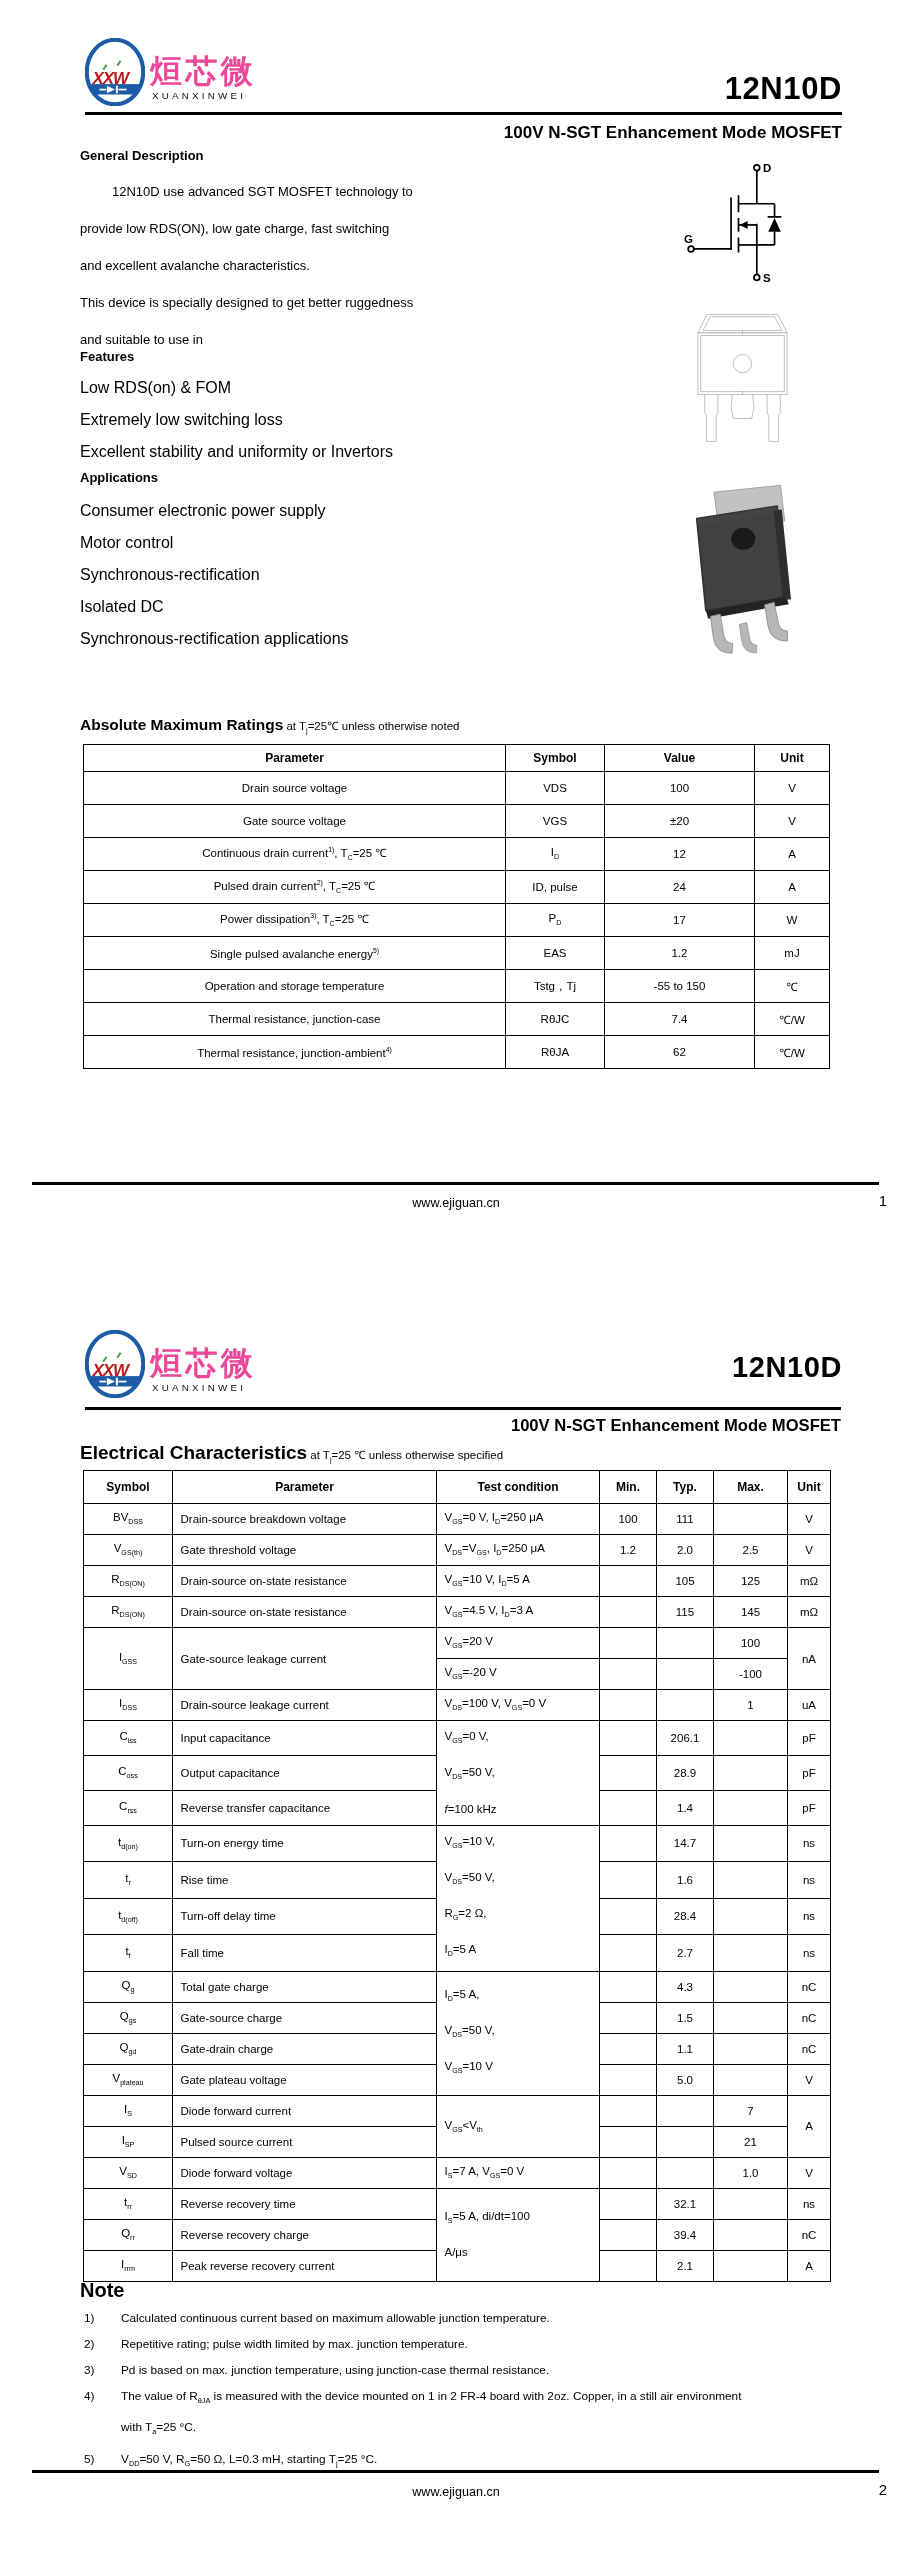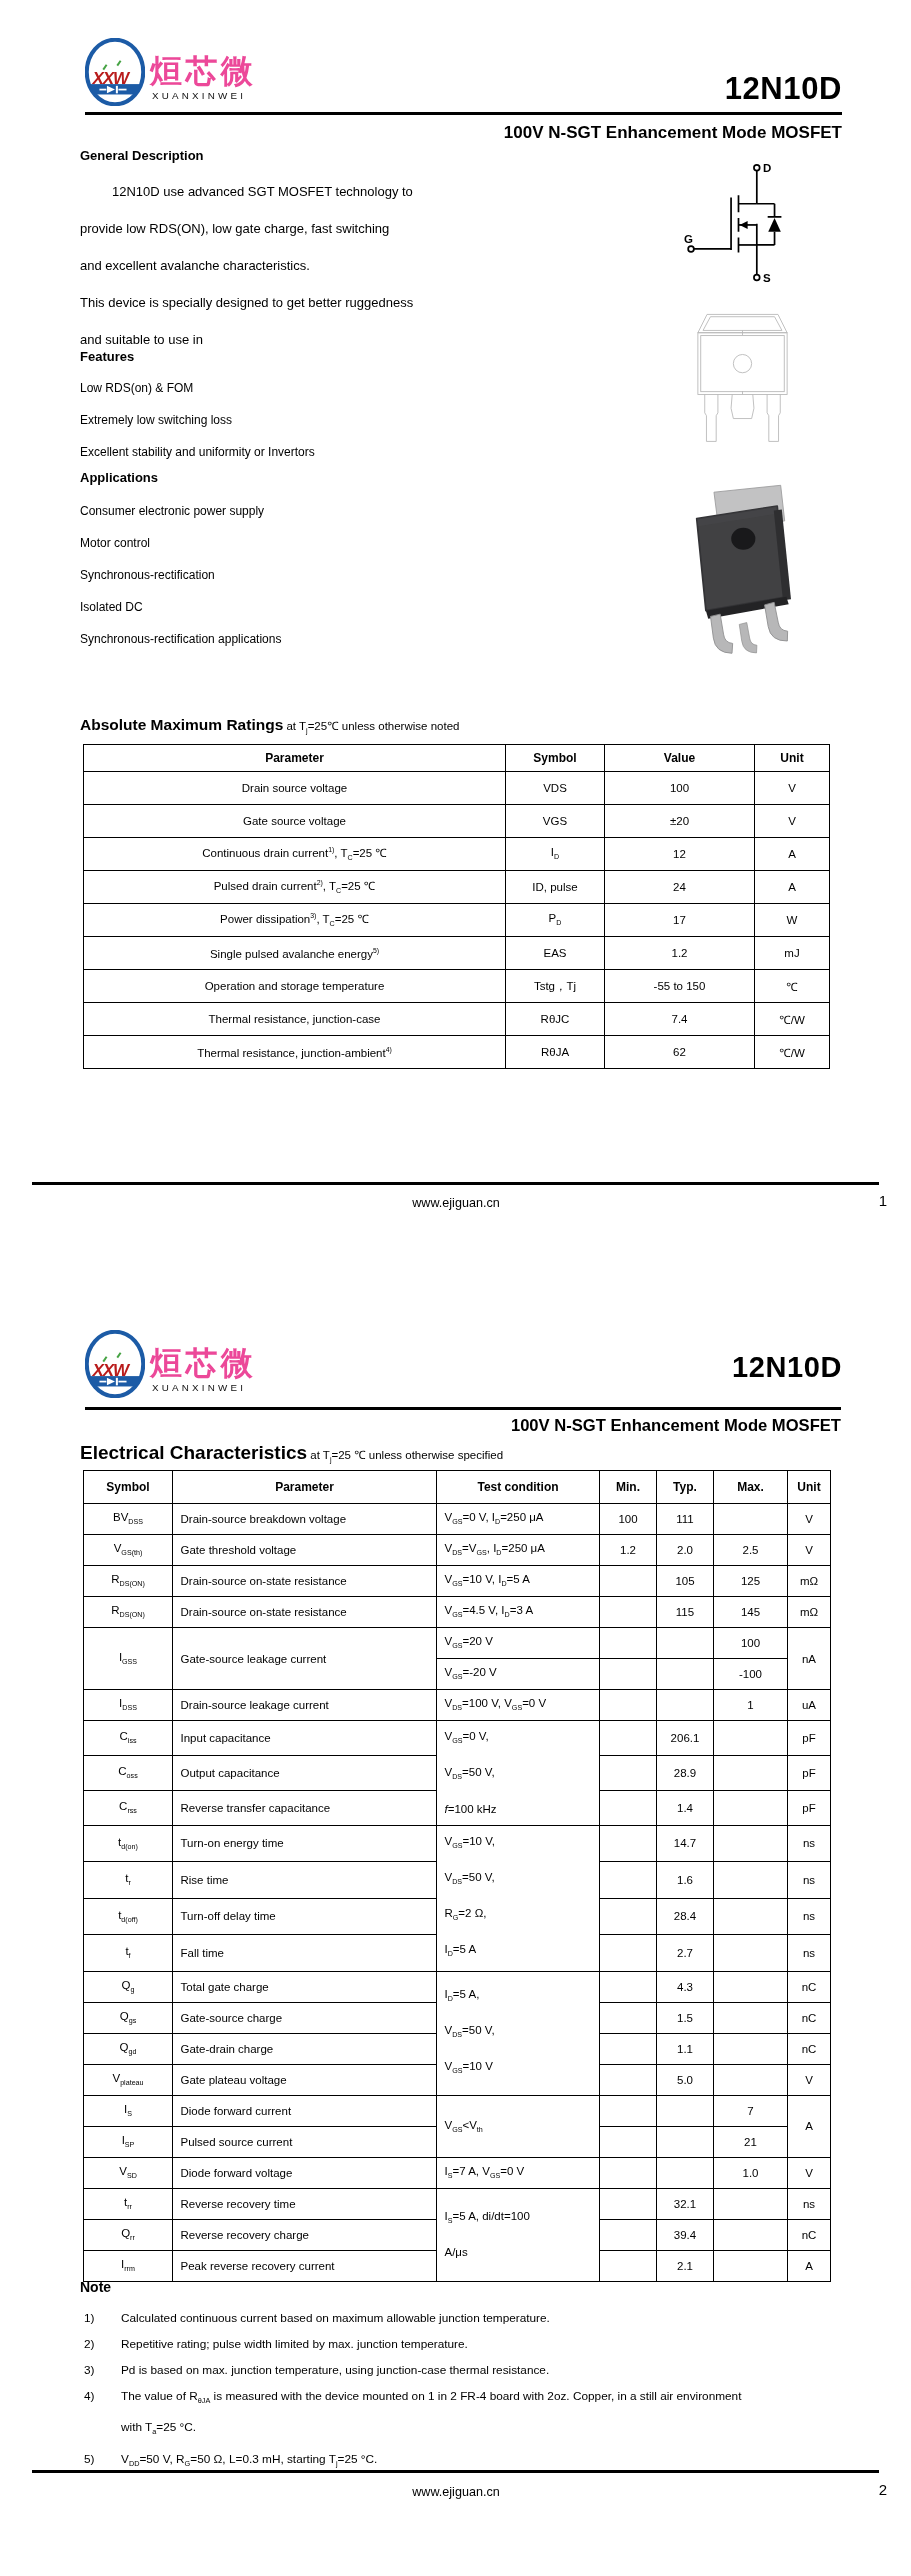--- a/index.html
+++ b/index.html
@@ -15,21 +15,21 @@
   .logo-cn { position:absolute; left:65px; top:11.5px; font-size:32px; font-weight:bold; color:#ec4899;
              letter-spacing:3.4px; font-family:"DejaVu Sans", sans-serif; white-space:nowrap; }
   .logo-latin { position:absolute; left:67px; top:52px; font-size:9.8px; color:#111; letter-spacing:3.2px; white-space:nowrap; }
   
   .doc-title { font-weight:bold; text-align:right; line-height:1.05; letter-spacing:0.6px; }
   .rule { background:#000; }
   .doc-subtitle { font-weight:bold; text-align:right; }
   .sec-h { font-weight:bold; font-size:13px; }
   .body-lines .li { height:37px; line-height:37px; font-size:13px; white-space:nowrap; }
   .body-lines .li:first-child { text-indent:32px; }
-  .list56 .li { height:32px; line-height:32px; font-size:12px; white-space:nowrap; }
+  .list56 .li { height:32px; line-height:32px; font-size:16px; white-space:nowrap; }
   .tbl-h .h1 { font-weight:bold; font-size:15.5px; }
   .tbl-h .h2 { font-size:11.5px; }
   
   table.dtable { border-collapse:collapse; table-layout:fixed; border:1.7px solid #000; background:#fff; }
   .dtable th, .dtable td { border:1.1px solid #000; text-align:center; vertical-align:middle;
                            font-size:11.5px; padding:0; overflow:hidden; }
   .dtable th { font-weight:bold; font-size:12px; }
   .amr th { height:26px; }
   .amr td { height:32px; }
   .ec th { height:32px; }
@@ -485,21 +485,21 @@
           <td>I<sub>rrm</sub></td>
           <td class="al">Peak reverse recovery current</td>
           <td></td>
           <td>2.1</td>
           <td></td>
           <td>A</td>
         </tr>
       </tbody>
   </table>
 
-  <div class="abs" style="left:80px; top:2279px; font-size:14px; font-weight:bold;">Note</div>
+  <div class="abs" style="left:80px; top:2279px; font-size:20px; font-weight:bold;">Note</div>
   <div class="abs notes" style="left:84px; top:2305px; width:677px;">
       <div class="li"><span class="note-num">1)</span>Calculated continuous current based on maximum allowable junction temperature.</div>
       <div class="li"><span class="note-num">2)</span>Repetitive rating; pulse width limited by max. junction temperature.</div>
       <div class="li"><span class="note-num">3)</span>Pd is based on max. junction temperature, using junction-case thermal resistance.</div>
       <div class="li"><span class="note-num">4)</span>The value of R<sub>θJA</sub> is measured with the device mounted on 1 in 2 FR-4 board with 2oz. Copper, in a still air environment with T<sub>a</sub>=25 °C.</div>
       <div class="li"><span class="note-num">5)</span>V<sub>DD</sub>=50 V, R<sub>G</sub>=50 Ω, L=0.3 mH, starting T<sub>j</sub>=25 °C.</div>
     </div>
 
   <div class="abs rule" style="left:32px; top:2470px; width:847px; height:3.4px;"></div>
   <div class="abs footer-url" style="left:83px; top:2485px; width:746px;">www.ejiguan.cn</div>

